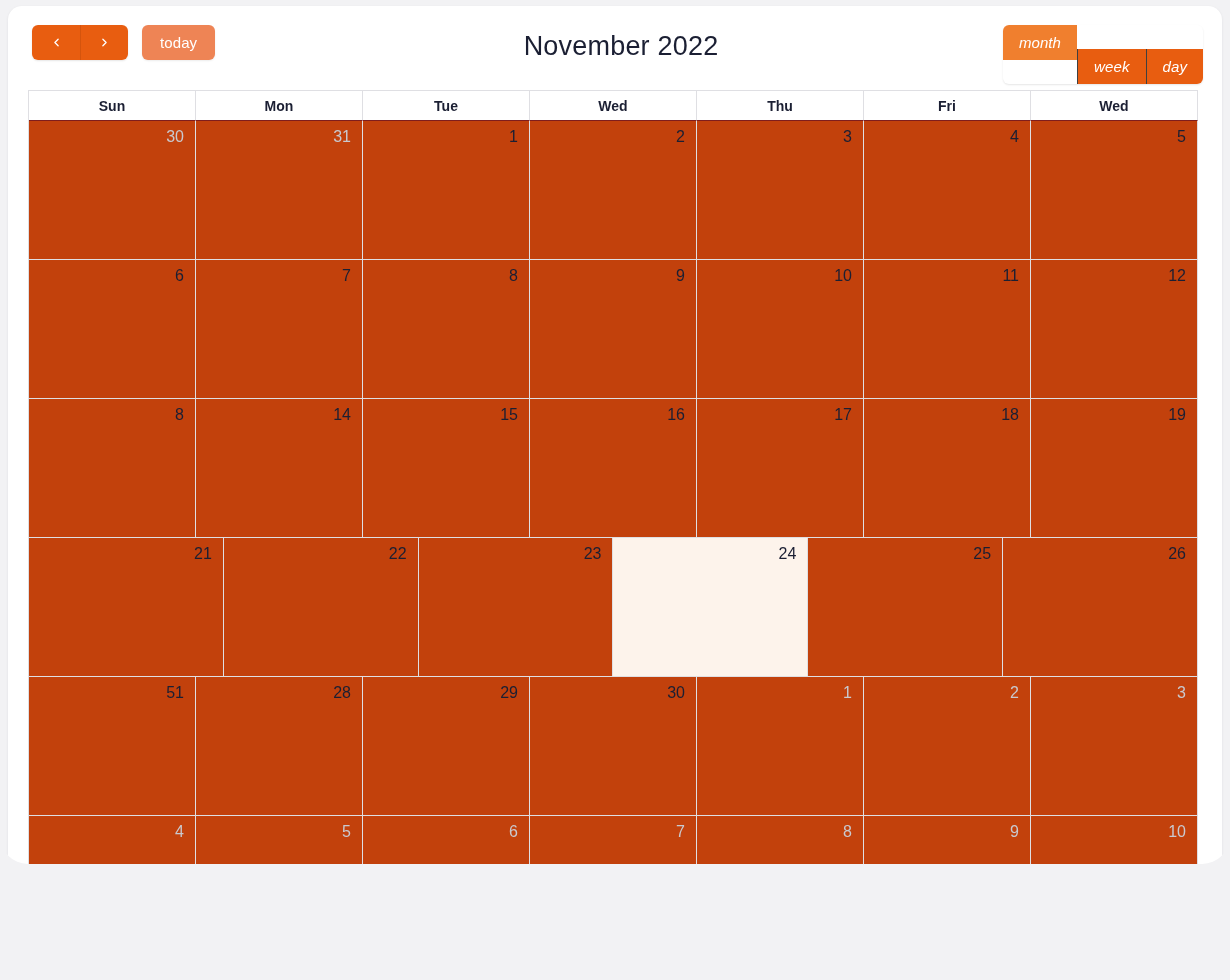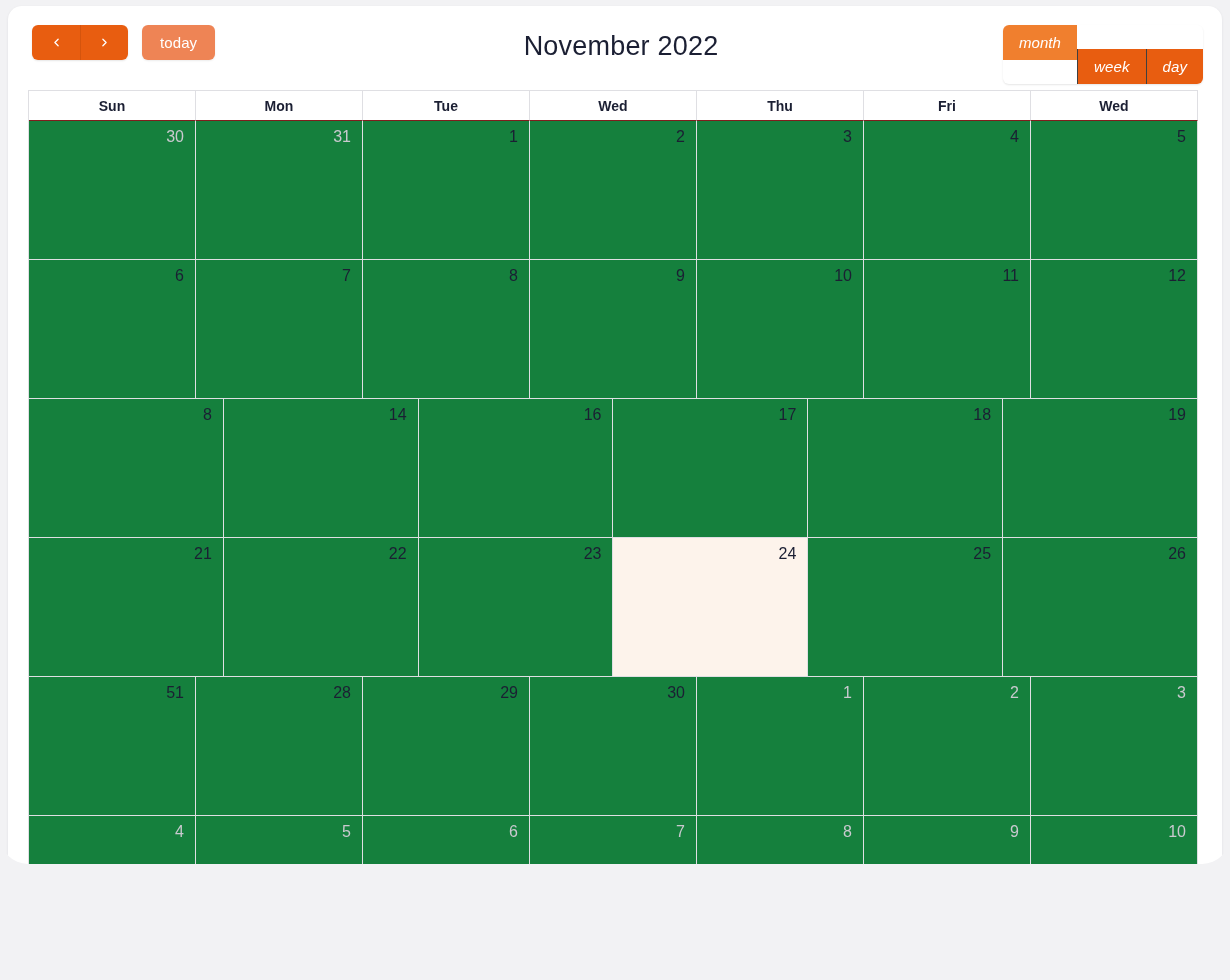--- a/index.html
+++ b/index.html
@@ -164,21 +164,21 @@
     font-weight: 700;
     color: #1b1f33;
   }
 
   .day-cell {
     flex: 1 1 0;
     height: 139px;
     border-right: 1px solid #dfdfe3;
     border-bottom: 1px solid #dfdfe3;
     position: relative;
-    background: #15803d;
+    background: #c2410c;
   }
   .day-cell.today { background: #fdf3eb; }
 
   .day-num {
     position: absolute;
     right: 11px;
     top: 8px;
     font-size: 16px;
     color: #1b1f33;
     line-height: 1;
@@ -281,20 +281,23 @@
             </div>
           </div>
           <div class="row">
             <div class="day-cell">
               <div class="day-num">8</div>
             </div>
             <div class="day-cell">
               <div class="day-num">14</div>
             </div>
             <div class="day-cell">
+              <div class="day-num">15</div>
+            </div>
+            <div class="day-cell">
               <div class="day-num">16</div>
             </div>
             <div class="day-cell">
               <div class="day-num">17</div>
             </div>
             <div class="day-cell">
               <div class="day-num">18</div>
             </div>
             <div class="day-cell">
               <div class="day-num">19</div>

